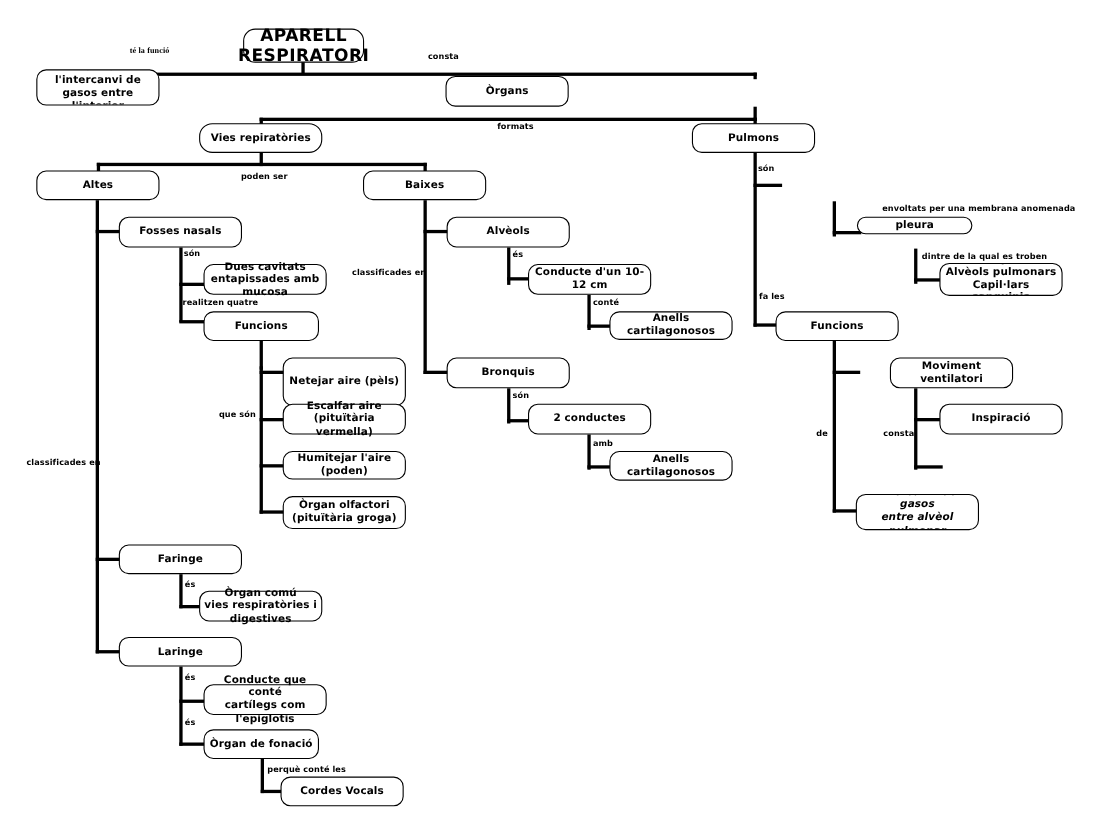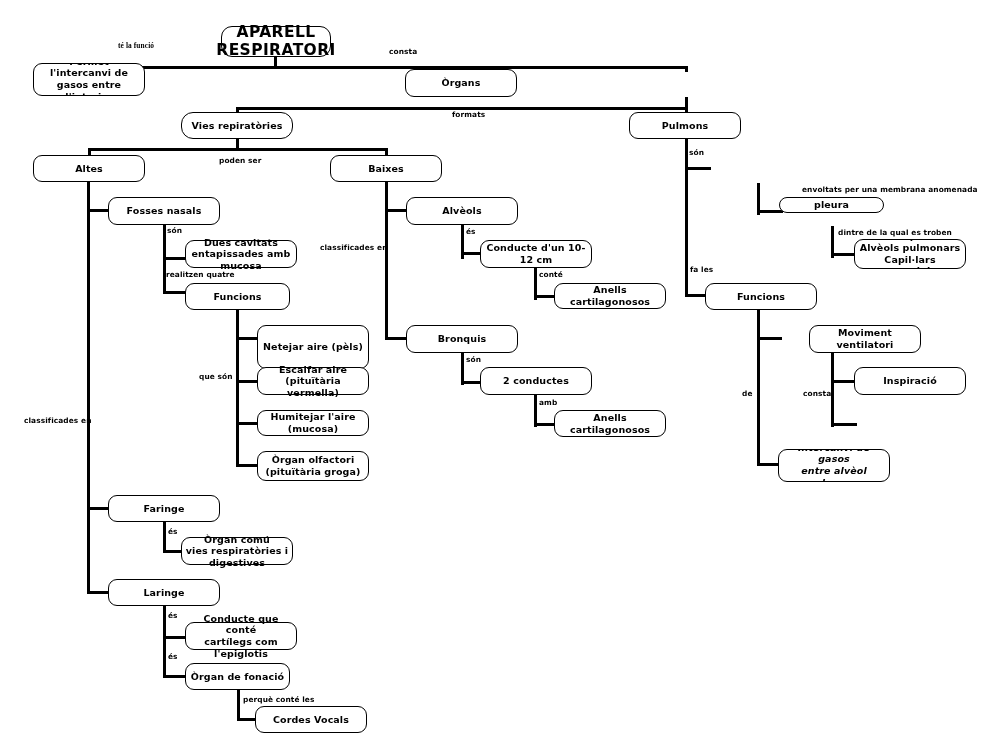--- a/index.html
+++ b/index.html
@@ -193,21 +193,21 @@
 
   <div class="node" style="left:257px;top:325px;width:112px;height:44px;">Netejar aire (pèls)</div>
 
   <div class="node" style="left:257px;top:367px;width:112px;height:28px;">
     <div>
       <div>Escalfar aire</div>
       <div>(pituïtària vermella)</div>
     </div>
   </div>
 
-  <div class="node" style="left:257px;top:410px;width:112px;height:26px;">Humitejar l'aire (mucosa)</div>
+  <div class="node" style="left:257px;top:410px;width:112px;height:26px;">Humitejar l'aire (poden)</div>
 
   <div class="node" style="left:257px;top:451px;width:112px;height:30px;">
     <div>
       <div>Òrgan olfactori</div>
       <div>(pituïtària groga)</div>
     </div>
   </div>
 
   <div class="node" style="left:108px;top:495px;width:112px;height:27px;">Faringe</div>
 

